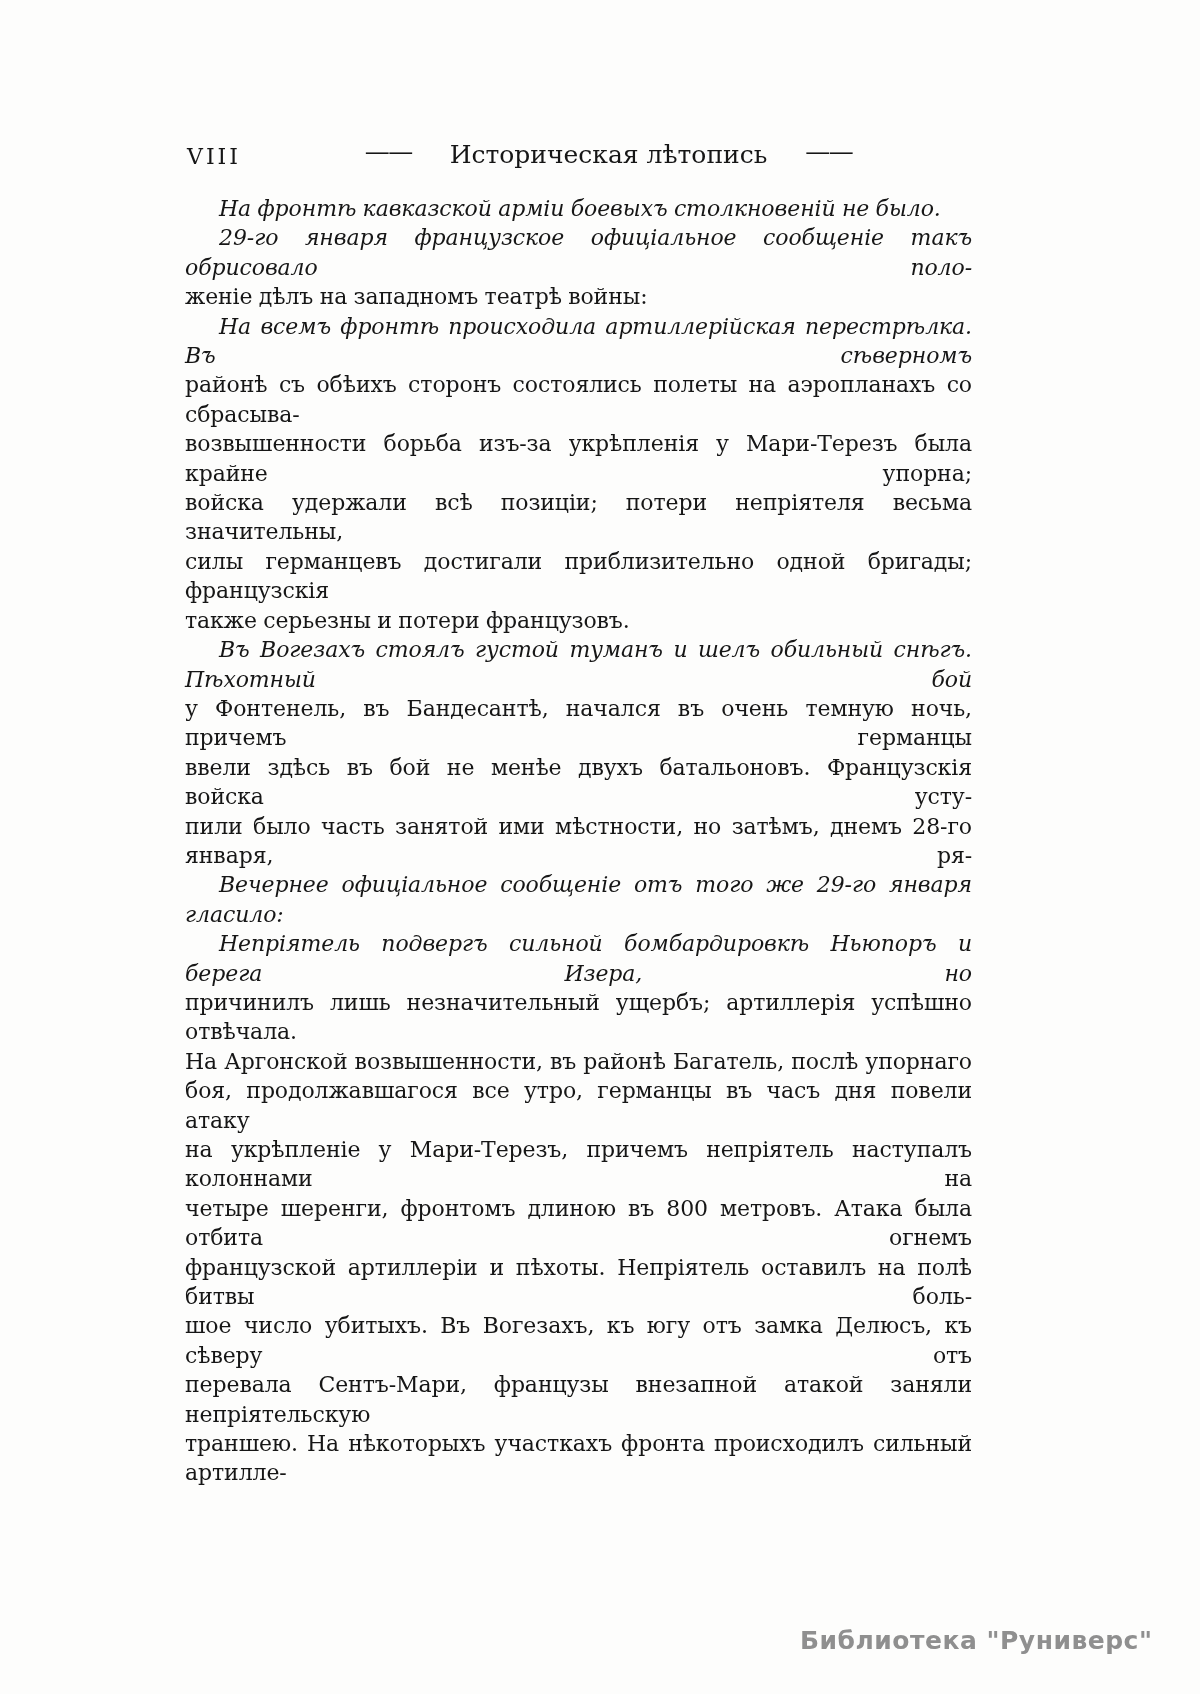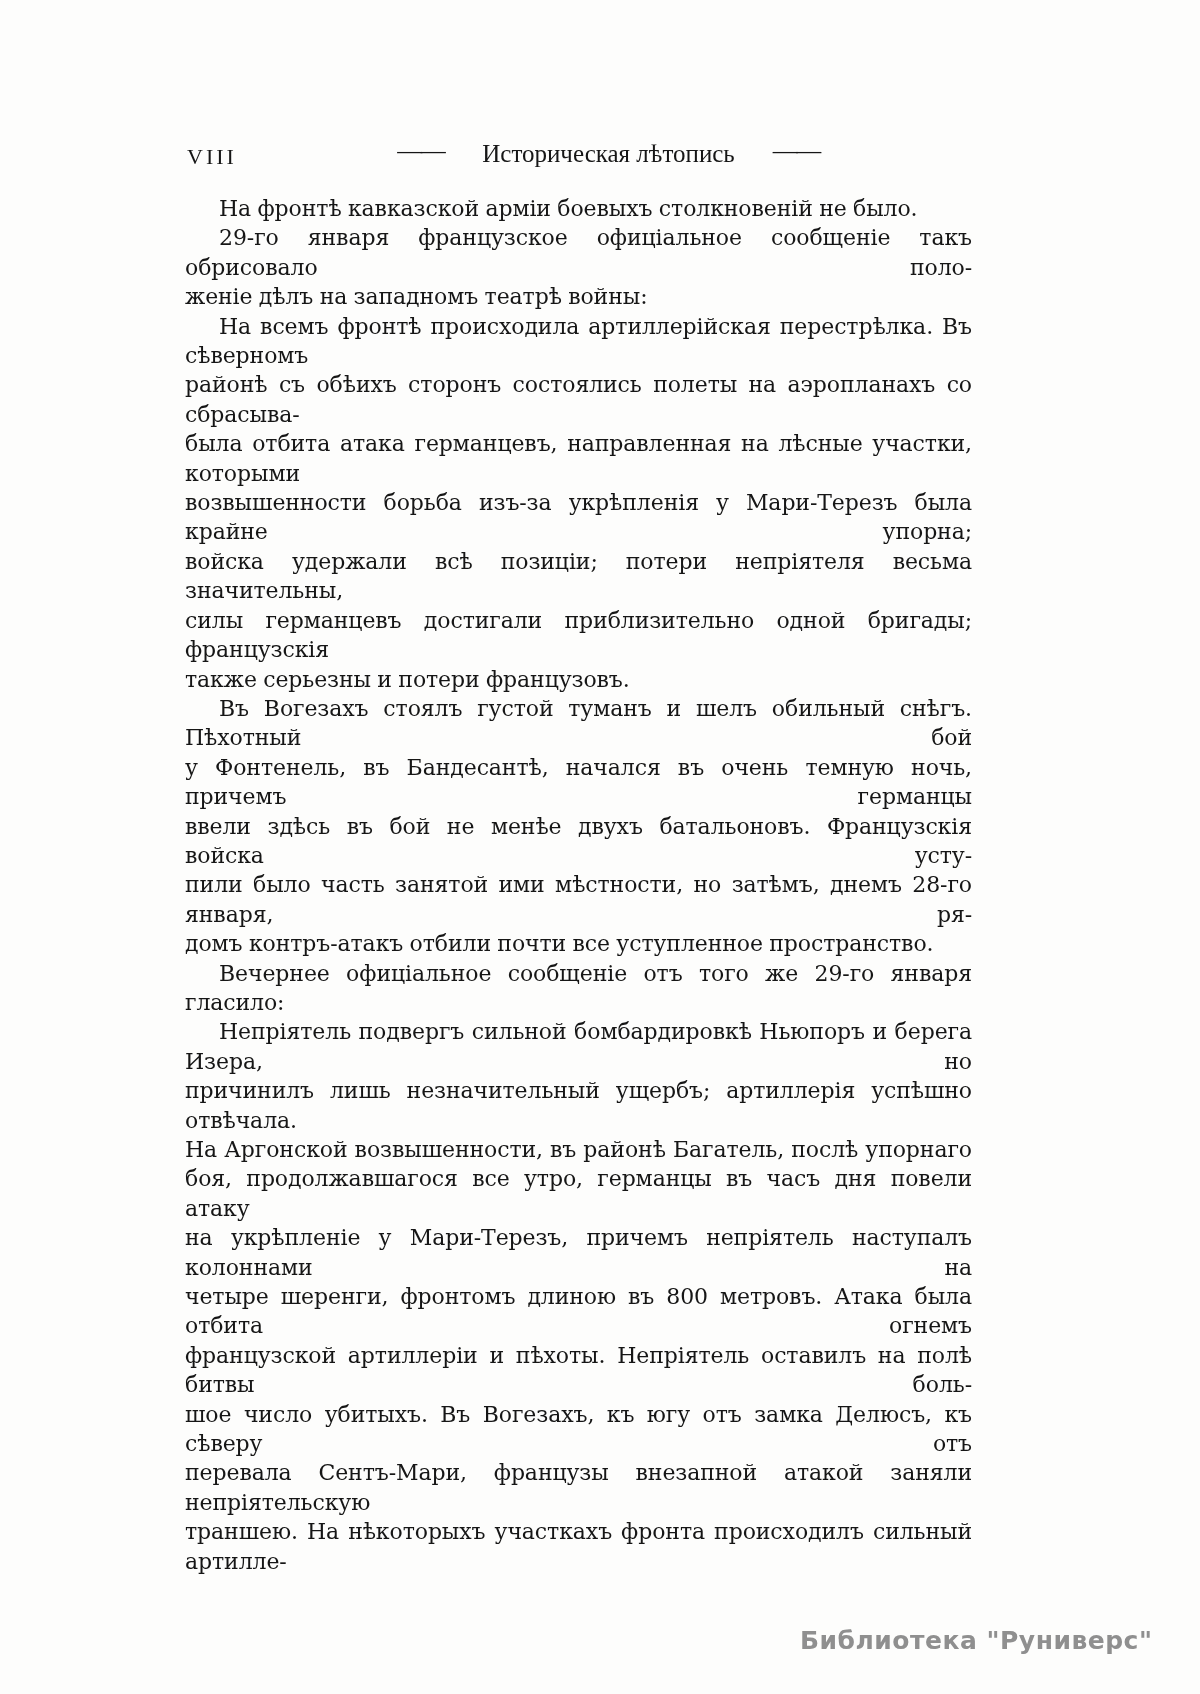--- a/index.html
+++ b/index.html
@@ -7,21 +7,21 @@
     position:relative;
     width:1200px; height:1694px;
     margin:0 auto;
     background:#fdfdfc;
     color:#161616;
     font-family:"DejaVu Serif", serif;
     overflow:hidden;
   }
   .header {
     position:absolute;
-    top:140px; left:185px; width:787px; height:36px;font-family:Liberation Serif, serif;
+    top:140px; left:185px; width:787px; height:36px;
   }
   .pagenum {
     position:absolute; left:2px; top:4px;
     font-size:22px; letter-spacing:3px;
   }
   .running-title-wrap {
     position:absolute; left:60px; right:0; top:0;
     display:flex; align-items:center; justify-content:center;
     gap:38px;
     font-size:25px;
@@ -38,21 +38,21 @@
     font-size:22px;
     line-height:29.4px;
     letter-spacing:-0.1px;
     word-spacing:-0.5px;
   }
   .line {
     text-align:justify;
     text-align-last:justify;
   }
   .line.noj { text-align-last:left; }
-  .line.first { text-indent:34px; }
+  .line.first { text-indent:34px;font-style:italic; }
   .watermark {
     position:absolute;
     left:800px; top:1626px;
     font-family:"DejaVu Sans", sans-serif;
     font-size:25px;
     font-weight:600;
     color:#8f8f8f;
     letter-spacing:0.5px;
   }
 </style>
@@ -69,30 +69,28 @@
       <span class="header-rule">——</span>
     </div>
   </div>
 
   <div class="body-block">
       <div class="line first noj">На фронтѣ кавказской арміи боевыхъ столкновеній не было.</div>
       <div class="line first">29-го января французское офиціальное сообщеніе такъ обрисовало поло-</div>
       <div class="line noj">женіе дѣлъ на западномъ театрѣ войны:</div>
       <div class="line first">На всемъ фронтѣ происходила артиллерійская перестрѣлка. Въ сѣверномъ</div>
       <div class="line">районѣ съ обѣихъ сторонъ состоялись полеты на аэропланахъ со сбрасыва-</div>
-      <div class="line">была отбита атака германцевъ, направленная на лѣсные участки, которыми</div>
       <div class="line">возвышенности борьба изъ-за укрѣпленія у Мари-Терезъ была крайне упорна;</div>
       <div class="line">войска удержали всѣ позиціи; потери непріятеля весьма значительны,</div>
       <div class="line">силы германцевъ достигали приблизительно одной бригады; французскія</div>
       <div class="line noj">также серьезны и потери французовъ.</div>
       <div class="line first">Въ Вогезахъ стоялъ густой туманъ и шелъ обильный снѣгъ. Пѣхотный бой</div>
       <div class="line">у Фонтенель, въ Бандесантѣ, начался въ очень темную ночь, причемъ германцы</div>
       <div class="line">ввели здѣсь въ бой не менѣе двухъ батальоновъ. Французскія войска усту-</div>
       <div class="line">пили было часть занятой ими мѣстности, но затѣмъ, днемъ 28-го января, ря-</div>
-      <div class="line noj">домъ контръ-атакъ отбили почти все уступленное пространство.</div>
       <div class="line first noj">Вечернее офиціальное сообщеніе отъ того же 29-го января гласило:</div>
       <div class="line first">Непріятель подвергъ сильной бомбардировкѣ Ньюпоръ и берега Изера, но</div>
       <div class="line">причинилъ лишь незначительный ущербъ; артиллерія успѣшно отвѣчала.</div>
       <div class="line">На Аргонской возвышенности, въ районѣ Багатель, послѣ упорнаго</div>
       <div class="line">боя, продолжавшагося все утро, германцы въ часъ дня повели атаку</div>
       <div class="line">на укрѣпленіе у Мари-Терезъ, причемъ непріятель наступалъ колоннами на</div>
       <div class="line">четыре шеренги, фронтомъ длиною въ 800 метровъ. Атака была отбита огнемъ</div>
       <div class="line">французской артиллеріи и пѣхоты. Непріятель оставилъ на полѣ битвы боль-</div>
       <div class="line">шое число убитыхъ. Въ Вогезахъ, къ югу отъ замка Делюсъ, къ сѣверу отъ</div>
       <div class="line">перевала Сентъ-Мари, французы внезапной атакой заняли непріятельскую</div>

